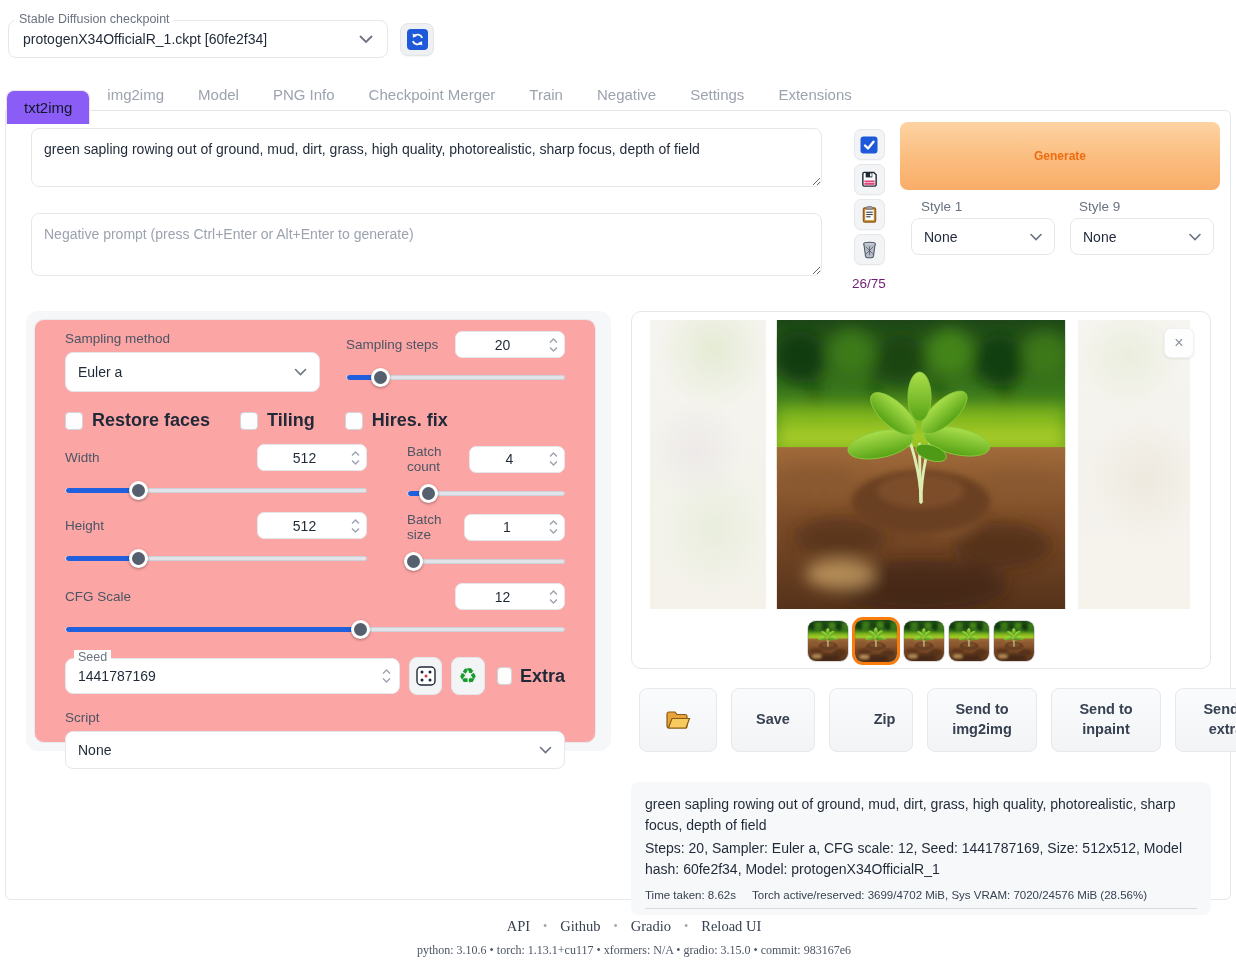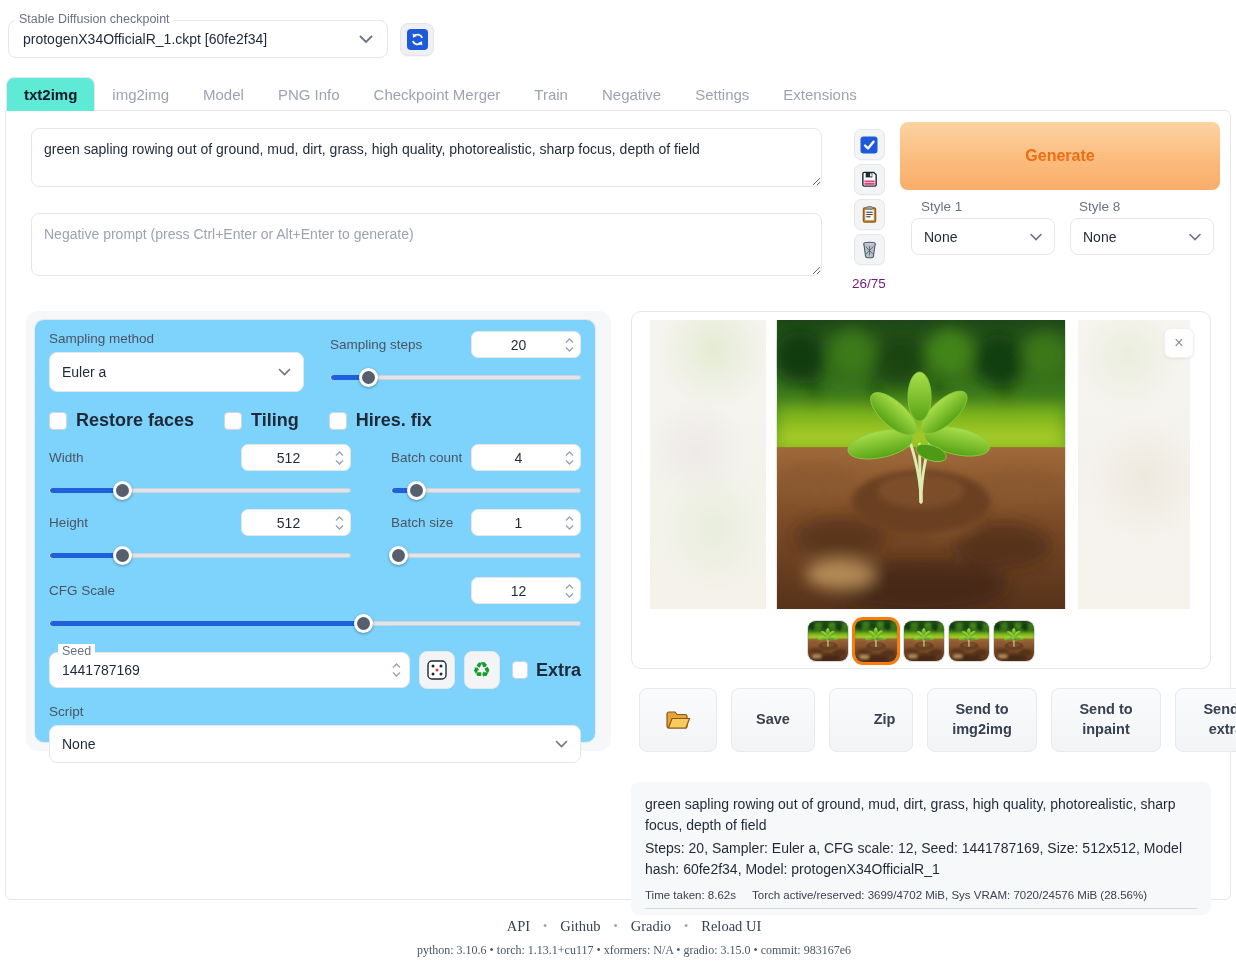--- a/index.html
+++ b/index.html
@@ -17,22 +17,22 @@
   .refresh-btn { position:absolute; left:400px; top:23px; width:34px; height:33px;
                  background:#eef0f3; border:1px solid #e2e5e9; border-radius:8px;
                  display:flex; align-items:center; justify-content:center; cursor:pointer;
                  box-shadow:0 1px 1px rgba(0,0,0,.04); }
   .refresh-ic { width:21px; height:21px; background:#1d59d8; border-radius:4px;
                 display:flex; align-items:center; justify-content:center; }
 
   
   .tabs { position:absolute; left:6px; top:78px; display:flex; align-items:flex-end; height:33px; }
   .tab { padding:8px 17px; font-size:15px; color:#9ca3af; cursor:pointer; white-space:nowrap; }
-  .tab.active { background:#5eead4; border:1px solid #e5e7eb; border-bottom:1px solid #fff;
-                border-radius:8px 8px 0 0; color:#111827; font-weight:700; position:relative; z-index:2; top:1px; }
+  .tab.active { background:#8b5cf6; border:1px solid #e5e7eb; border-bottom:1px solid #fff;
+                border-radius:8px 8px 0 0; color:#111827; font-weight:400; position:relative; z-index:2; top:14px; }
 
   
   .panel { position:absolute; left:5px; top:110px; width:1226px; height:790px;
            background:#fff; border:1px solid #e5e7eb; border-radius:0 6px 6px 6px; }
 
   textarea { position:absolute; left:25px; width:791px; border:1px solid #e5e7eb; border-radius:8px;
              font-family:inherit; font-size:14px; color:#1f2937; padding:10px 12px; line-height:1.45;
              resize:both; outline:none; background:#fff; }
   textarea::placeholder { color:#9ca3af; }
   .prompt-ta { top:17px; height:59px; }
@@ -43,33 +43,33 @@
               flex-direction:column; align-items:center; }
   .mini-btn { width:31px; height:31px; background:#f3f4f6; border:1px solid #e5e7eb; border-radius:7px;
               display:flex; align-items:center; justify-content:center; cursor:pointer; margin-bottom:4px;
               box-shadow:0 1px 1px rgba(0,0,0,.03); }
   .token-counter { margin-top:7px; font-size:13.5px; color:#701a75; }
 
   
   .generate-btn { position:absolute; left:894px; top:11px; width:320px; height:68px;
                   border:none; border-radius:8px; cursor:pointer;
                   background:linear-gradient(180deg,#fdd3a2 0%,#fbbc7e 55%,#f9ad68 100%);
-                  color:#ed6d13; font-family:inherit; font-size:16px; font-weight:700; }
+                  color:#ed6d13; font-family:inherit; font-size:12px; font-weight:700; }
   .style-label { position:absolute; top:88px; font-size:13.5px; color:#6b7280; }
   .sel { display:flex; align-items:center; background:#fff; border:1px solid #e5e7eb;
          border-radius:8px; padding:0 12px; font-size:14px; color:#1f2937; cursor:pointer;gap:44px; }
   .sel .sel-val { flex:1; white-space:nowrap; overflow:hidden; }
   .style-sel { position:absolute; top:107px; width:144px; height:37px; }
 
   
   .settings-wrap { position:absolute; left:20px; top:200px; width:585px; height:440px;
                    background:#f6f7f9; border-radius:12px; }
   .settings-inner { position:absolute; left:8px; top:8px; width:562px; height:424px;
-                    background:#7dd3fc; border:1px solid #e8eaee; border-radius:10px;
-                    padding:11px 14px; }
+                    background:#fca5a5; border:1px solid #e8eaee; border-radius:10px;
+                    padding:11px 30px; }
   .field-label { font-size:13.5px; color:#4b5563; }
   .row1 { display:flex; }
   .row1-left { width:255px; }
   .row1-left .sel { height:40px; margin-top:6px; }
   .row1-right { flex:1; margin-left:26px; }
   .lblnum { display:flex; align-items:center; justify-content:space-between; }
   .numbox { display:flex; align-items:center; width:110px; height:27px; border:1px solid #e5e7eb;
             border-radius:7px; background:#fff; padding:0 6px 0 0; cursor:text; }
   .numval { flex:1; text-align:center; font-size:14px; color:#1f2937; }
   .spin { display:flex; flex-direction:column; align-items:center; justify-content:center; cursor:pointer; }
@@ -291,21 +291,21 @@
             <ellipse cx="10" cy="4.4" rx="6.2" ry="2" fill="#c6ccd4" stroke="#4b5563" stroke-width="1.1"></ellipse>
             <path d="M4.2 5 L5.8 17 a2 2 0 0 0 2 1.6 h4.4 a2 2 0 0 0 2-1.6 L15.8 5" fill="#b6bdc7" stroke="#4b5563" stroke-width="1.1"></path>
             <path d="M6 7 L13.8 15 M13.9 7 L6.2 15 M10 6.5 V16" stroke="#4b5563" stroke-width="0.8" fill="none"></path>
           </svg>
       </div>
       <div class="token-counter">26/75</div>
     </div>
 
     <button class="generate-btn">Generate</button>
     <span class="style-label" style="left:915px">Style 1</span>
-    <span class="style-label" style="left:1073px">Style 8</span>
+    <span class="style-label" style="left:1073px">Style 9</span>
     <div class="sel style-sel" style="left:905px">
       <span class="sel-val">None</span>
       <svg class="chev" width="12" height="8" viewBox="0 0 12 8">
           <path d="M1 1.5 L6 6.5 L11 1.5" fill="none" stroke="#6b7280" stroke-width="1.6" stroke-linecap="round"></path>
         </svg>
     </div>
     <div class="sel style-sel" style="left:1064px">
       <span class="sel-val">None</span>
       <svg class="chev" width="12" height="8" viewBox="0 0 12 8">
           <path d="M1 1.5 L6 6.5 L11 1.5" fill="none" stroke="#6b7280" stroke-width="1.6" stroke-linecap="round"></path>

